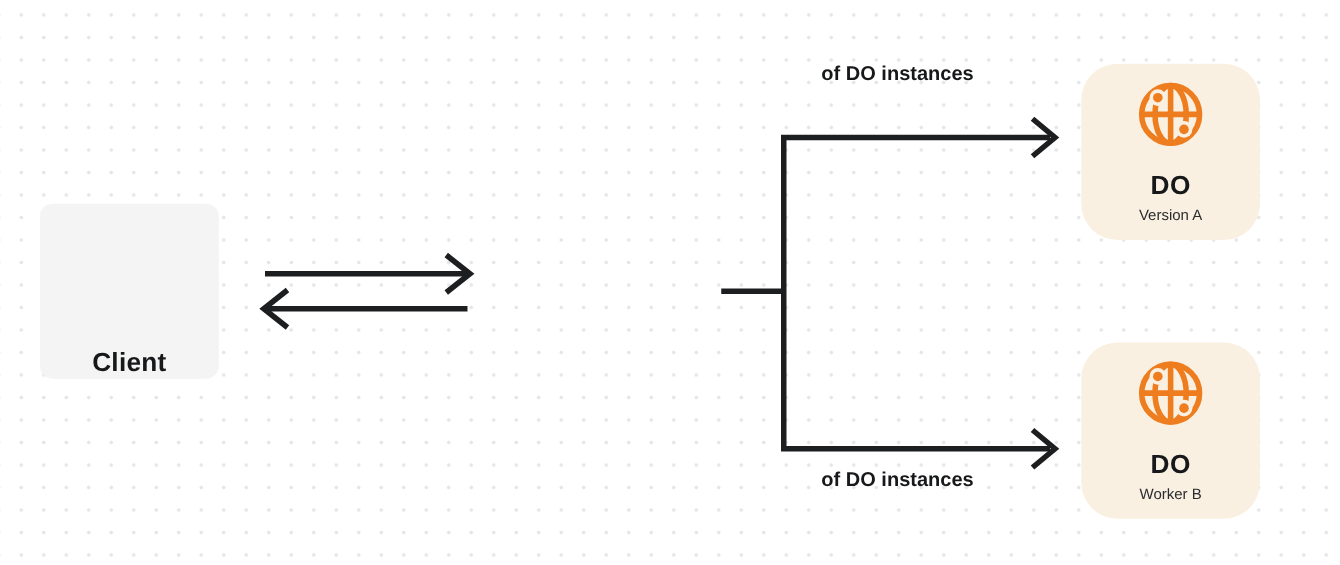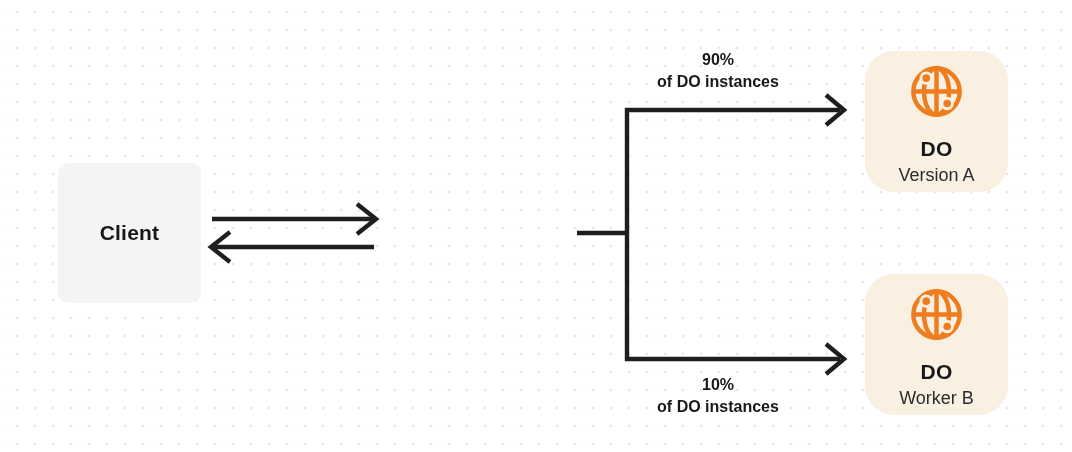--- a/index.html
+++ b/index.html
@@ -32,23 +32,24 @@
   }
   .node{
     position:absolute;
     border-radius:10px;
     display:flex;
     flex-direction:column;
     align-items:center;
     justify-content:center;
   }
   .client-box{
-    left:58px;top:163px;
+    left:32px;top:163px;
     width:143px;height:140px;
     background:var(--gray);
+    justify-content:flex-end;
   }
   .worker-box{
     left:404px;top:166px;
     width:142px;height:136px;
     background:var(--cream);
   }
   .do-box{
     left:865px;
     width:143px;height:141px;
     background:var(--cream);
@@ -66,21 +67,21 @@
   }
   .worker-box .node-label{margin-top:15px;}
   .do-title{
     font-size:21px;
     font-weight:700;
     color:var(--text);
     margin-top:17px;
     letter-spacing:.3px;
   }
   .do-sub{
-    font-size:18px;
+    font-size:12px;
     font-weight:400;
     color:var(--subtext);
     margin-top:4px;
   }
   .pct{
     position:absolute;
     width:220px;
     text-align:center;
     font-size:16px;
     line-height:22px;
@@ -114,26 +115,24 @@
       </g>
     </g>
   </svg>
 
   <div class="node client-box">
     <span class="node-label">Client</span>
   </div>
 
 
   <div class="pct pct-top">
-    <div>90%</div>
     <div>of DO instances</div>
   </div>
 
   <div class="pct pct-bottom">
-    <div>10%</div>
     <div>of DO instances</div>
   </div>
 
   <div class="node do-box do-a">
     <svg class="icon-svg" width="57" height="57" viewBox="0 0 64 64">
       <g stroke="var(--orange)" stroke-width="5" fill="none">
         <circle cx="32" cy="32" r="26"></circle>
         <path d="M6 32 H58"></path>
         <path d="M32 6 V58"></path>
         <path d="M32 6 A14 26 0 0 0 32 58"></path>

